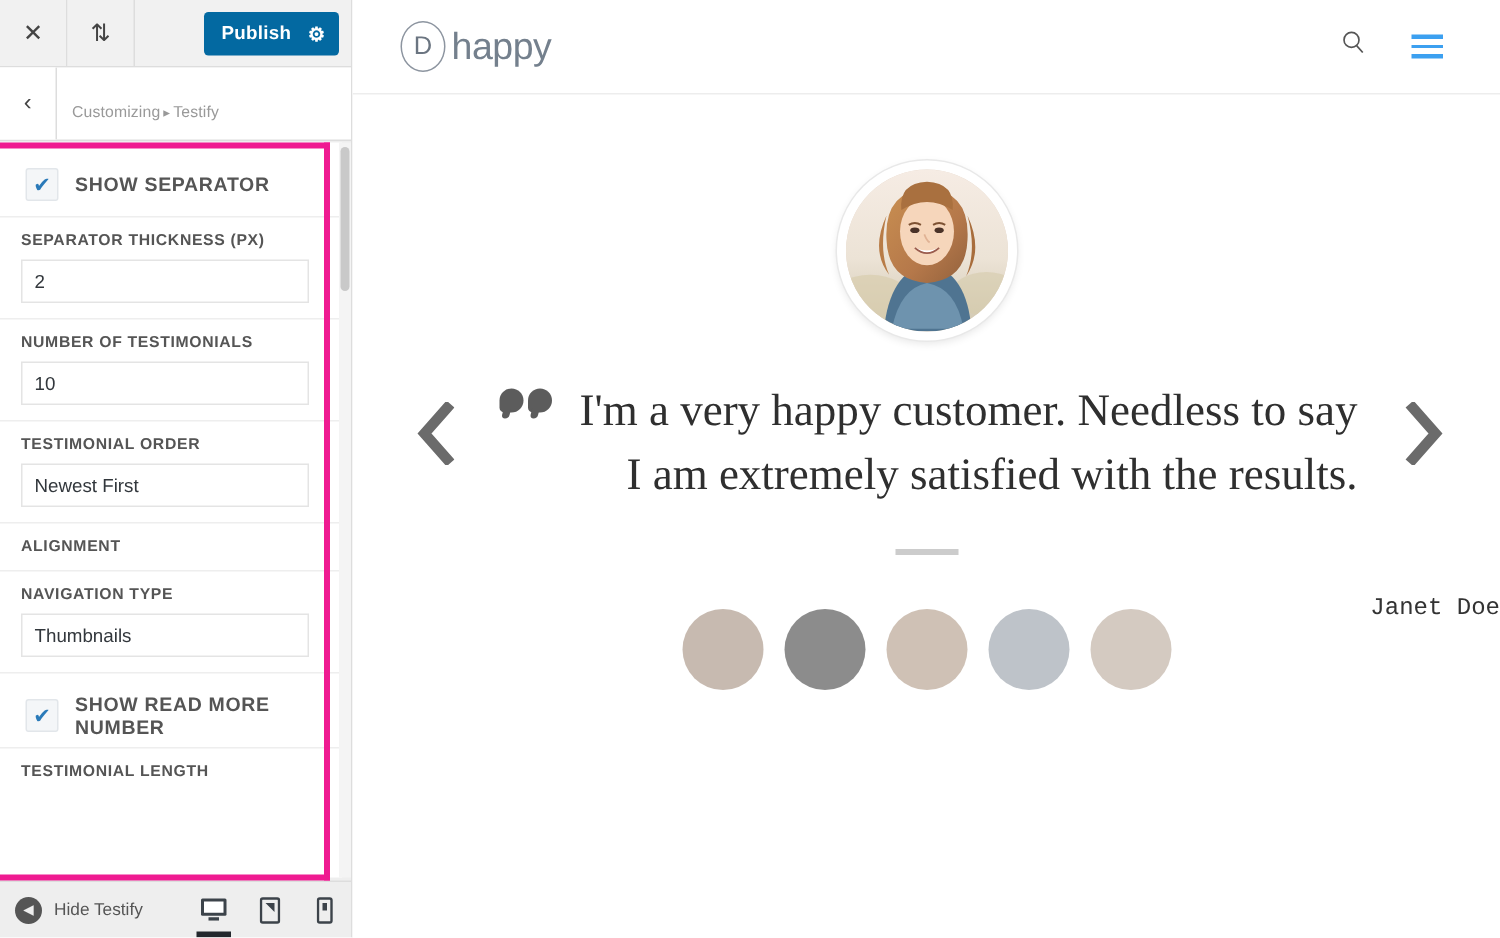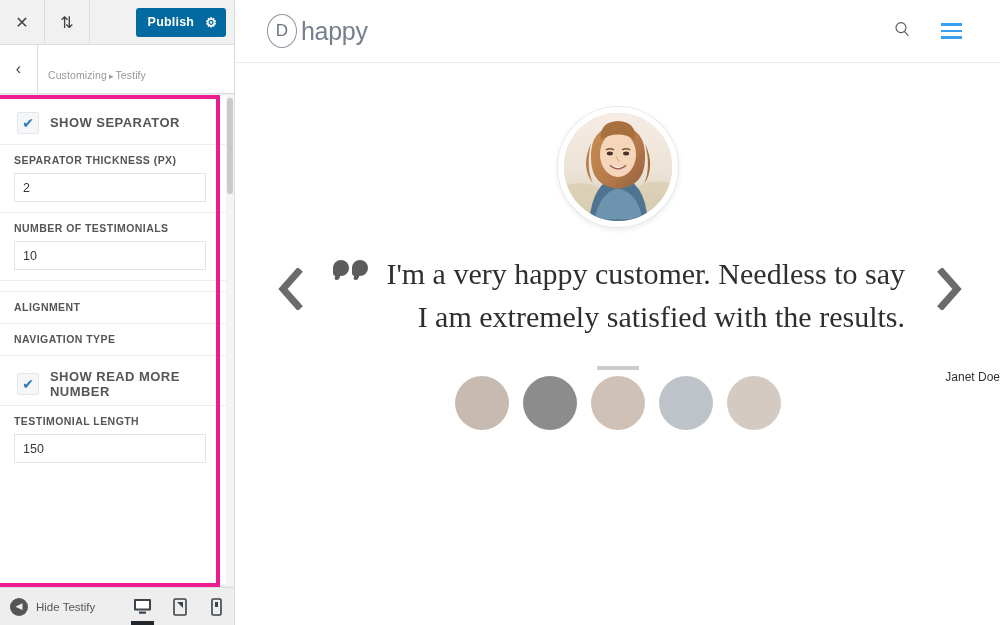--- a/index.html
+++ b/index.html
@@ -287,22 +287,23 @@
     line-height: 1.42;
     color: #2f2f2f;
     display: inline;
   }
   .mini-rule {
     width: 42px; height: 4px;
     background: #cccccc;
     margin: 28px auto 0;
   }
   .author {
-    font-family: Liberation Sans, sans-serif;
-    font-size: 12px;
+    margin-top: 26px;
+    font-family: Liberation Mono, monospace;
+    font-size: 16px;
     color: #333;
   }
   .nav-arrow {
     position: absolute;
     top: 268px;
     color: #676767;
     font-size: 44px;
     line-height: 1;
     font-family: "Liberation Sans", sans-serif;
     font-weight: bold;
@@ -368,31 +369,32 @@
       <div class="ctrl-inner" id="controls-inner">
           <div class="chk-row">
             <span class="chk-box">✔</span>
             <span class="chk-label">SHOW SEPARATOR</span>
           </div>
           <div class="row-sep"></div>
           <div class="field"><label class="field-label">SEPARATOR THICKNESS (PX)</label><input class="field-input" type="text" value="2" style=""></div>
           <div class="row-sep" style="margin-top: 10px;"></div>
           <div class="field"><label class="field-label">NUMBER OF TESTIMONIALS</label><input class="field-input" type="text" value="10" style=""></div>
           <div class="row-sep" style="margin-top: 10px;"></div>
+          <div class="field"><label class="field-label">TESTIMONIAL ORDER</label><input class="field-input" type="text" value="Newest First" style=""></div>
           <div class="row-sep" style="margin-top: 10px;"></div>
           <div class="field"><label class="field-label">ALIGNMENT</label></div>
           <div class="row-sep" style="margin-top: 10px;"></div>
-          <div class="field"><label class="field-label">NAVIGATION TYPE</label></div>
+          <div class="field"><label class="field-label">NAVIGATION TYPE</label><input class="field-input" type="text" value="Thumbnails" style=""></div>
           <div class="row-sep" style="margin-top: 10px;"></div>
           <div class="chk-row">
             <span class="chk-box">✔</span>
             <span class="chk-label">SHOW READ MORE NUMBER</span>
           </div>
           <div class="row-sep"></div>
-          <div class="field"><label class="field-label">TESTIMONIAL LENGTH</label><input class="field-input" type="text" value="150" style=""></div>
+          <div class="field"><label class="field-label">TESTIMONIAL LENGTH</label></div>
         </div>
     </div>
 
     <div class="side-scroll-track">
       <div class="side-scroll-thumb" style="top:3px;right:1px;position:absolute;"></div>
     </div>
 
     <div class="highlight-box"></div>
 
     <div class="cust-bottom">

